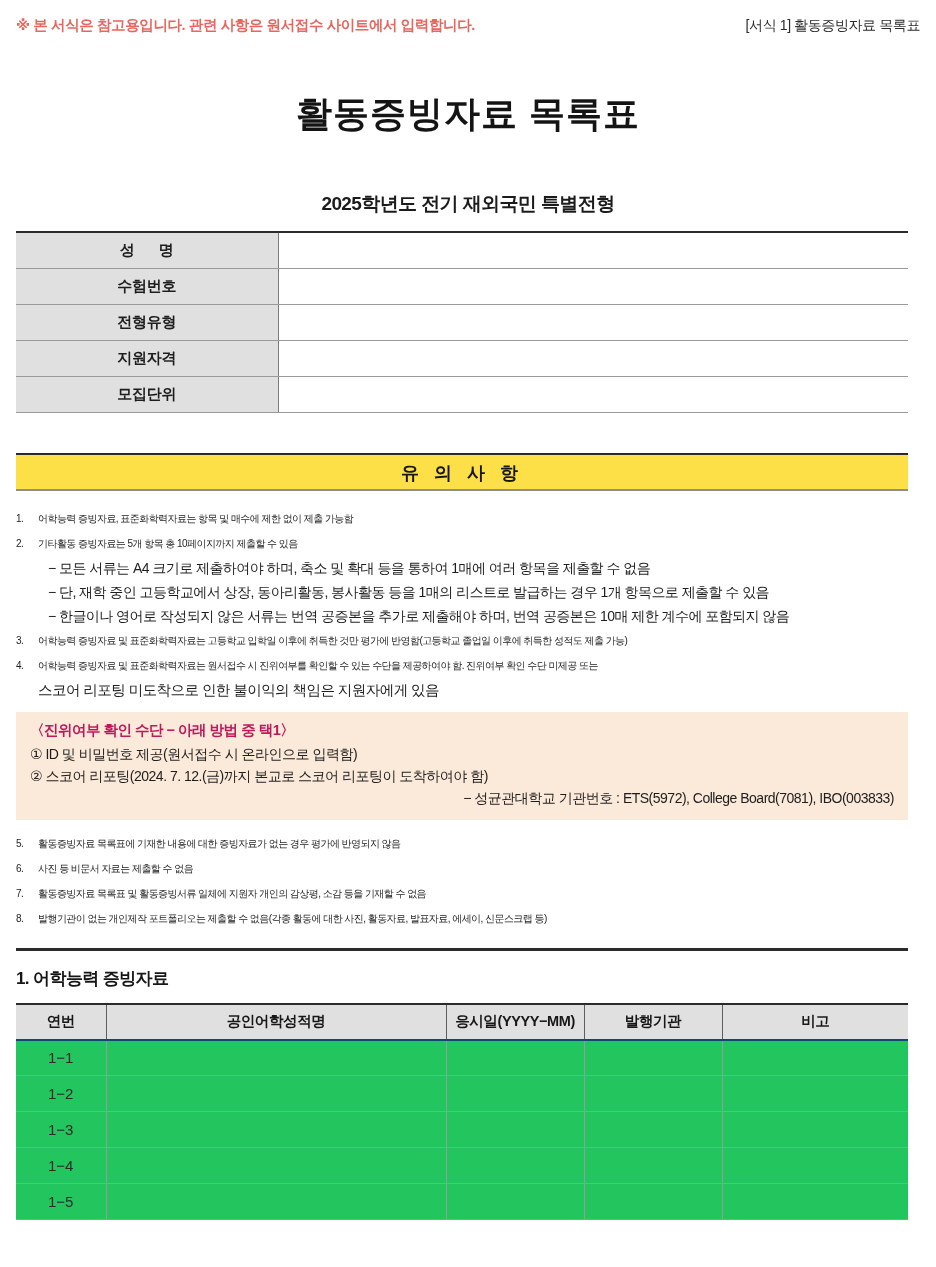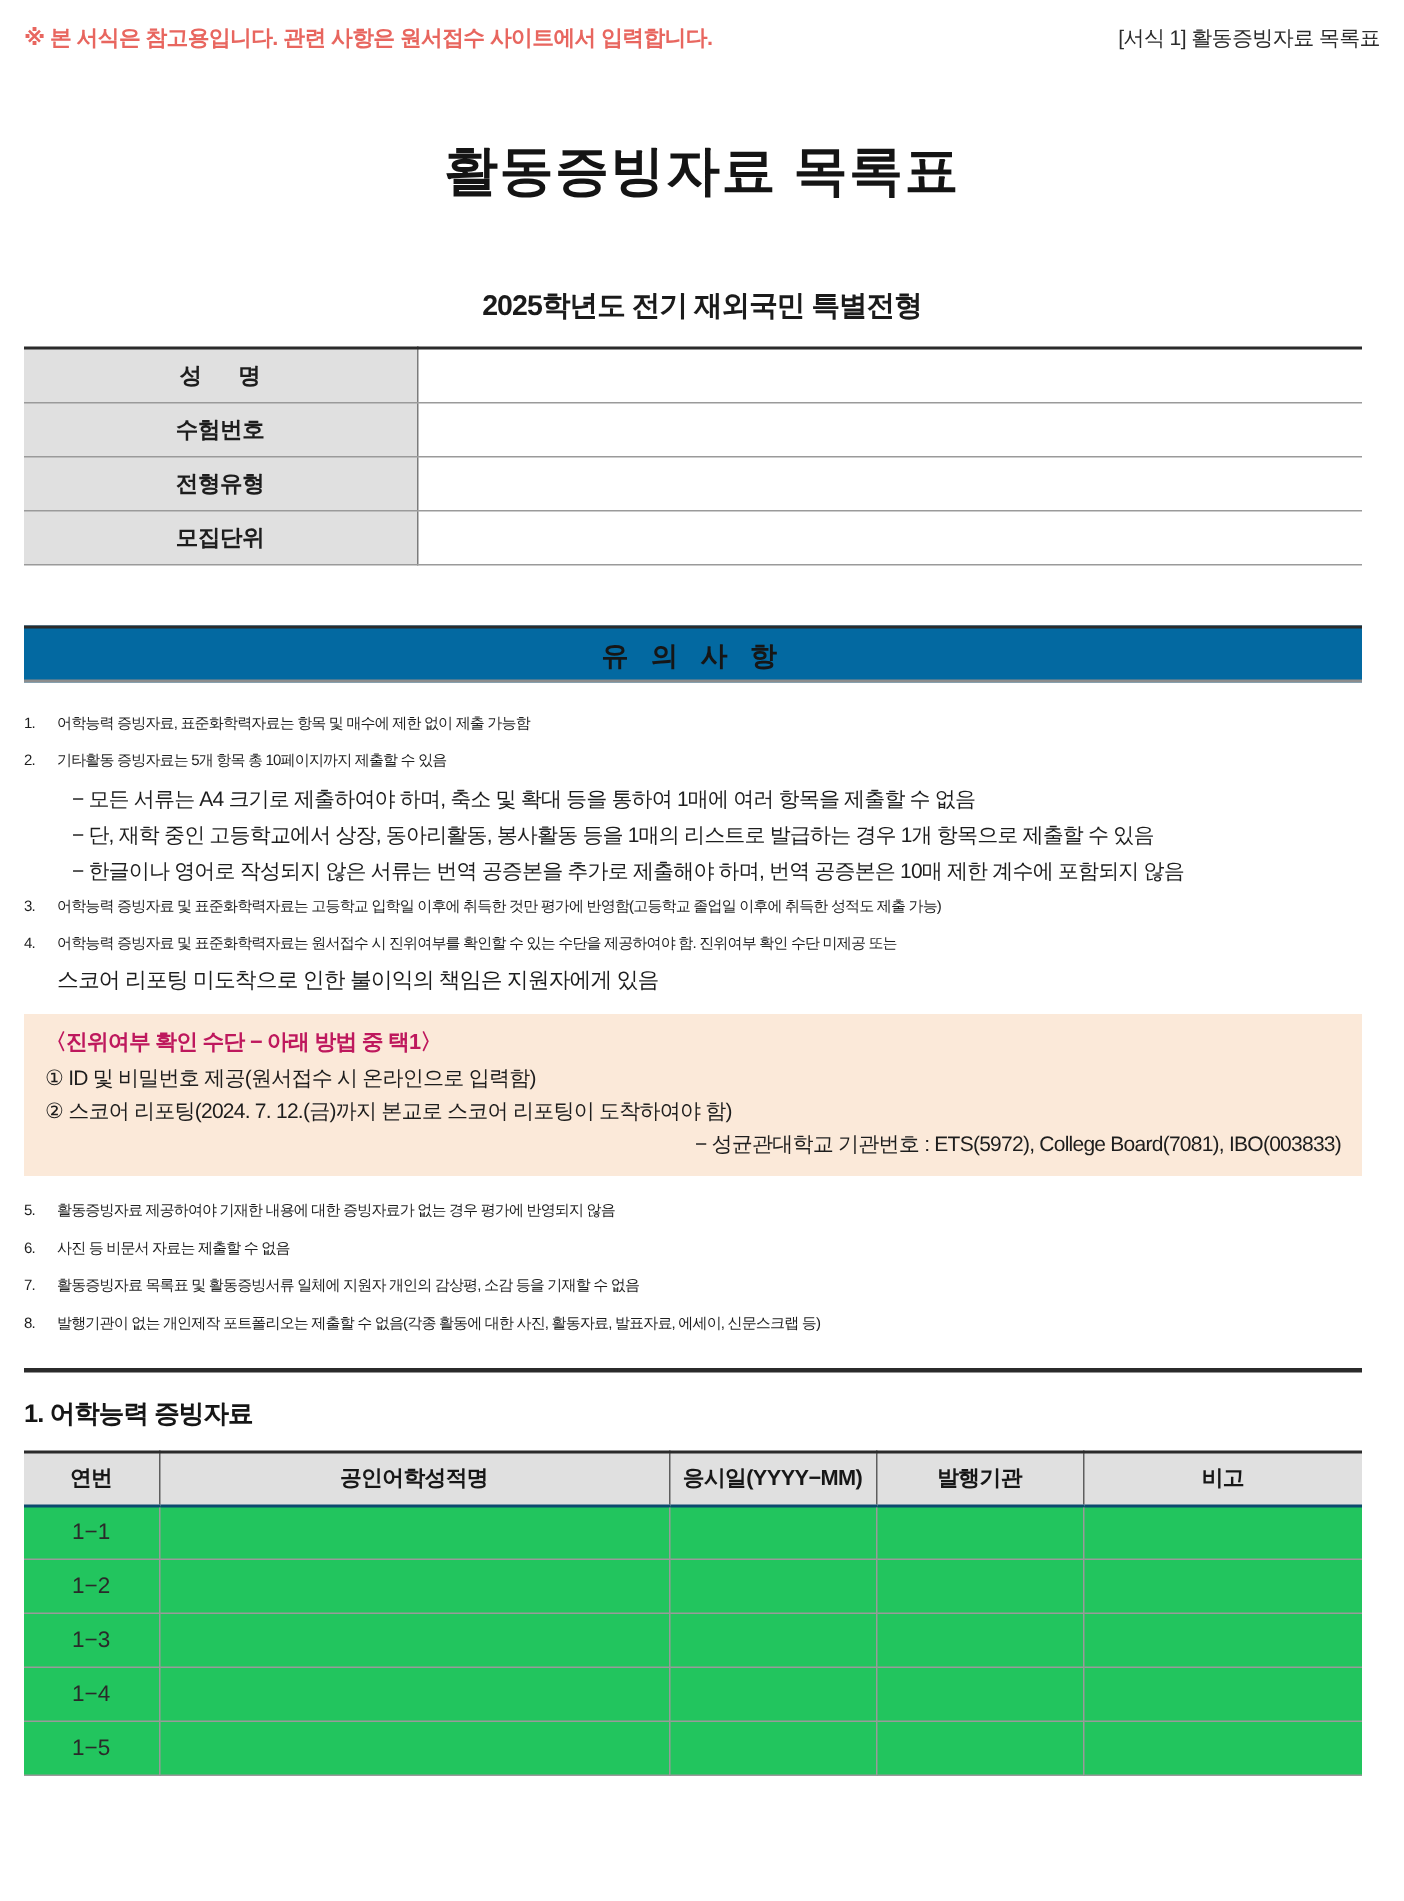--- a/index.html
+++ b/index.html
@@ -92,21 +92,21 @@
     color: #1d1d1d;
     border-right: 1.5px solid #7c7c7c;
   }
   .info-table th .spaced { letter-spacing: 10px; padding-left: 10px; }
   .info-table td { background: #ffffff; }
 
   
   .notice-band {
     width: 892px;
     margin-top: 40px;
-    background: #0369a1;
+    background: #fde047;
     border-top: 2.5px solid #2b2b2b;
     border-bottom: 2px solid #8d8d8d;
     height: 38px;
     line-height: 36px;
     text-align: center;
     font-size: 18px;
     font-weight: 700;
     letter-spacing: 5px;
     color: #161616;
   }
@@ -255,20 +255,24 @@
       </tr>
       <tr>
         <th>수험번호</th>
         <td></td>
       </tr>
       <tr>
         <th>전형유형</th>
         <td></td>
       </tr>
       <tr>
+        <th>지원자격</th>
+        <td></td>
+      </tr>
+      <tr>
         <th>모집단위</th>
         <td></td>
       </tr>
     </tbody>
   </table>
 
   <div class="notice-band">유 의 사 항</div>
 
   <ul class="notice-list">
 
@@ -295,21 +299,21 @@
     <li>
       <div class="highlight-box">
         <div class="hb-title">〈진위여부 확인 수단 − 아래 방법 중 택1〉</div>
         <div class="hb-line">① ID 및 비밀번호 제공(원서접수 시 온라인으로 입력함)</div>
         <div class="hb-line">② 스코어 리포팅(2024. 7. 12.(금)까지 본교로 스코어 리포팅이 도착하여야 함)</div>
         <div class="hb-sub">− 성균관대학교 기관번호 : ETS(5972), College Board(7081), IBO(003833)</div>
       </div>
     </li>
 
     <li class="notice-item">
-      <span class="num">5.</span><span>활동증빙자료 제공하여야 기재한 내용에 대한 증빙자료가 없는 경우 평가에 반영되지 않음</span>
+      <span class="num">5.</span><span>활동증빙자료 목록표에 기재한 내용에 대한 증빙자료가 없는 경우 평가에 반영되지 않음</span>
     </li>
 
     <li class="notice-item">
       <span class="num">6.</span><span>사진 등 비문서 자료는 제출할 수 없음</span>
     </li>
 
     <li class="notice-item">
       <span class="num">7.</span><span>활동증빙자료 목록표 및 활동증빙서류 일체에 지원자 개인의 감상평, 소감 등을 기재할 수 없음</span>
     </li>
 

